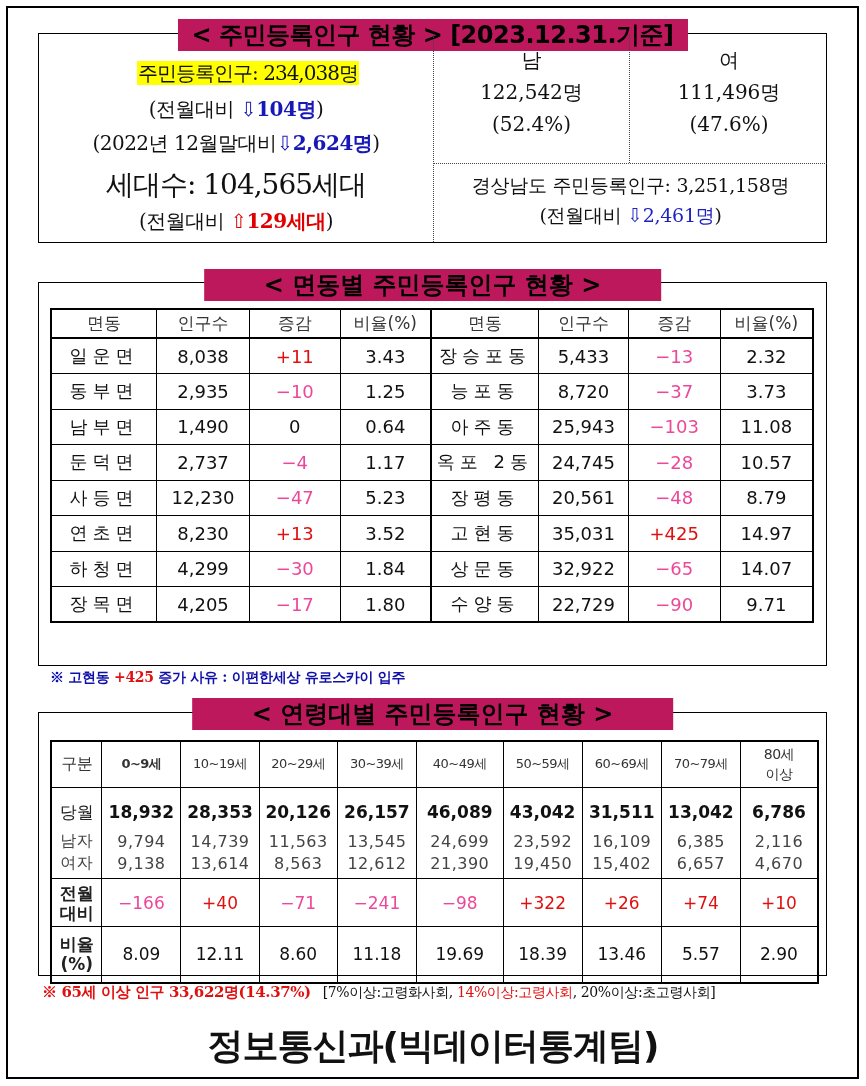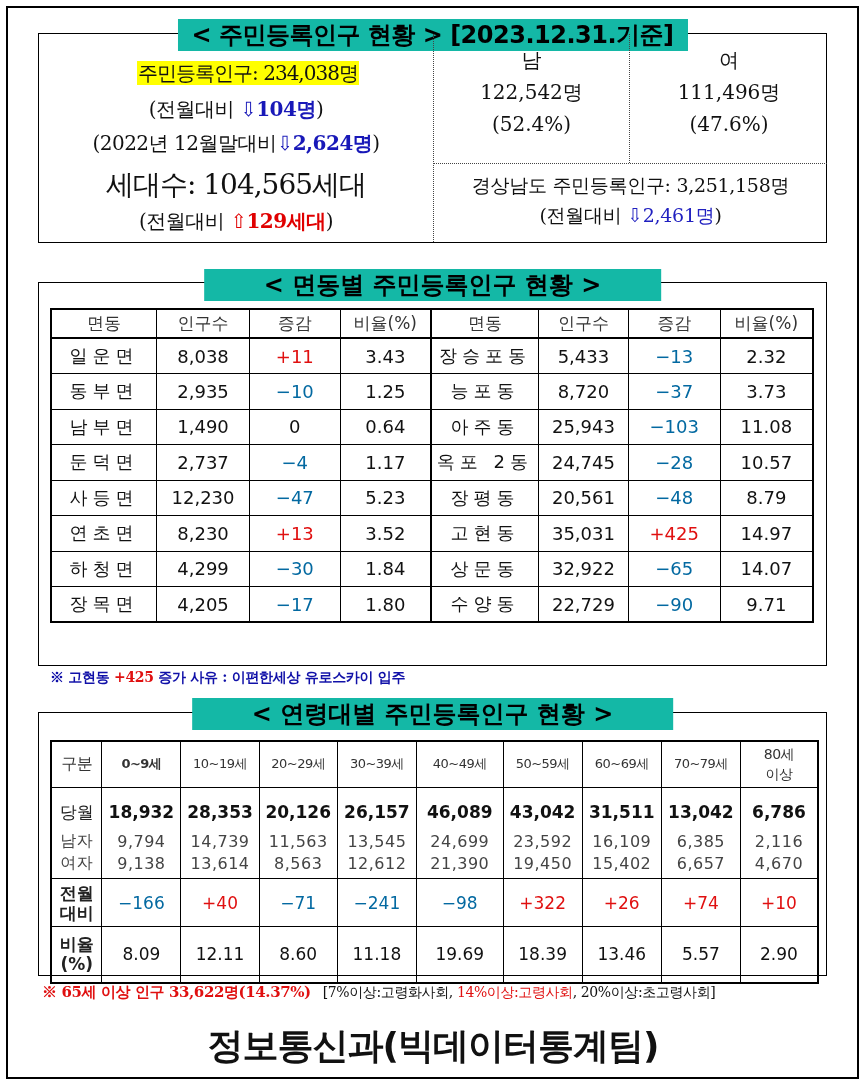--- a/index.html
+++ b/index.html
@@ -4,21 +4,21 @@
 <style>
   * { box-sizing: border-box; margin: 0; padding: 0; }
   html, body { width: 866px; height: 1086px; background: #fff; overflow: hidden; }
   body { position: relative; font-family: "DejaVu Serif", "Liberation Serif", serif; color: #111; }
 
   .outer { position: absolute; left: 6px; top: 6px; width: 853px; height: 1073px; border: 2px solid #000; }
 
   .box { position: absolute; border: 1px solid #000; background: #fff; }
   .box-title {
     position: absolute; left: 50%; transform: translateX(-50%);
-    background: #14b8a6; padding: 0 14px; white-space: nowrap;
+    background: #be185d; padding: 0 14px; white-space: nowrap;
     font-family: "DejaVu Sans", "Liberation Sans", sans-serif; font-weight: bold; color: #000;
   }
 
   
   #sec1 { left: 38px; top: 33px; width: 789px; height: 210px; }
   #sec1 .box-title { top: -15px; font-size: 24px; letter-spacing: -0.5px; }
   .s1-left { position: absolute; left: 0; top: 0; width: 394px; height: 100%; text-align: center; }
   .s1-right { position: absolute; left: 394px; top: 0; width: 394px; height: 100%; border-left: 1px dotted #444; }
   .total-line { position: absolute; top: 22px; left: 12px; width: 100%; font-size: 20px; line-height: 34px; letter-spacing: -1px; }
   .total-line .hl { background: #ffff00; padding: 0 1px; }
@@ -37,21 +37,21 @@
   
   #sec2 { left: 38px; top: 282px; width: 789px; height: 384px; }
   #sec2 .box-title { top: -14px; font-size: 24px; padding: 0 60px; }
   table { border-collapse: collapse; }
   #dongTable { position: absolute; left: 11px; top: 25px; width: 764px; border: 2px solid #000; }
   #dongTable th, #dongTable td { border: 1px solid #000; text-align: center; height: 35.5px;
     font-family: "DejaVu Sans", "Liberation Sans", sans-serif; font-size: 18px; font-weight: normal; }
   #dongTable th { font-size: 17px; color: #333; height: 29px; border-bottom: 2px solid #000; }
   #dongTable td.name { letter-spacing: 5px; font-size: 18px; }
   #dongTable td.sep, #dongTable th.sep { border-right: 2px solid #000; }
-  .neg { color: #0369a1; }
+  .neg { color: #ec4899; }
   .pos { color: #e01010; }
 
   .note1 { position: absolute; left: 50px; top: 669px; font-size: 14px; font-weight: bold; color: #1010a8; font-family: "DejaVu Serif", serif; letter-spacing: -0.3px; }
   .note1 .red { color: #e01010; }
 
   
   #sec3 { left: 38px; top: 712px; width: 789px; height: 264px; }
   #sec3 .box-title { top: -15px; font-size: 24px; padding: 0 60px; }
   #ageTable { position: absolute; left: 11px; top: 27px; width: 769px; border: 2px solid #000;
     font-family: "DejaVu Sans", "Liberation Sans", sans-serif; }

